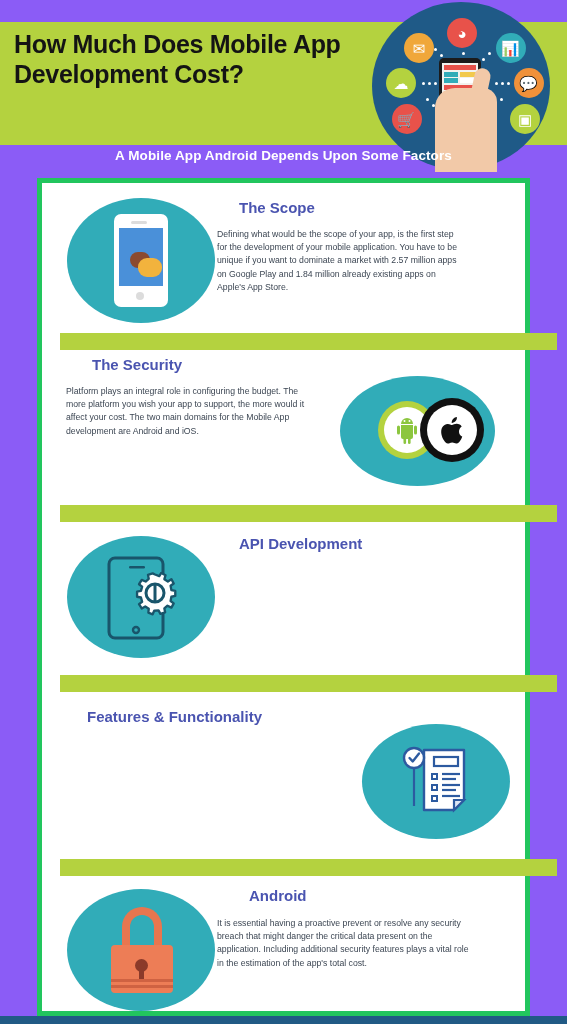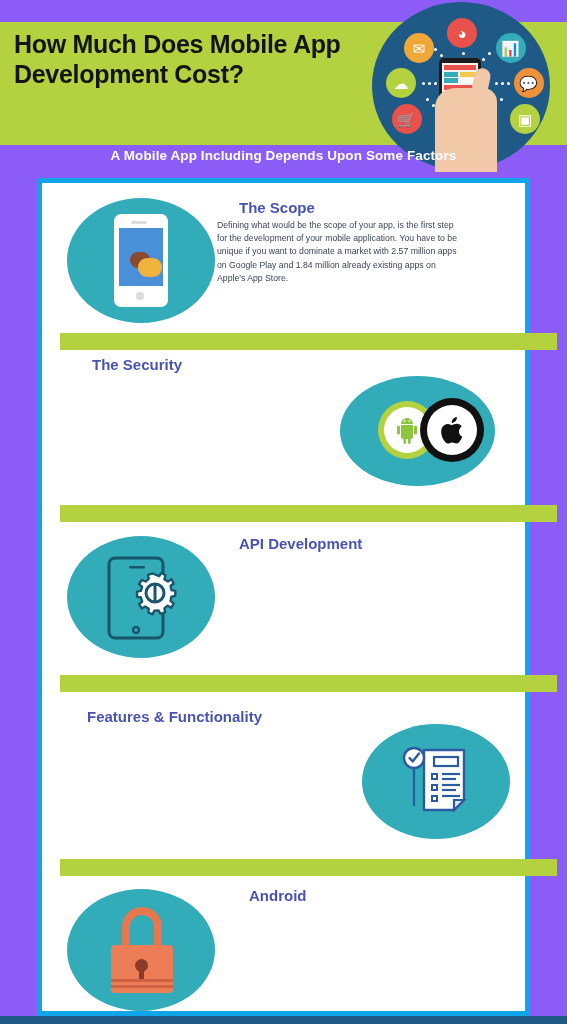--- a/index.html
+++ b/index.html
@@ -116,21 +116,21 @@
     letter-spacing: 0.1px;
     z-index: 6;
   }
 
   
   .card {
     position: absolute;
     left: 37px; top: 178px;
     width: 493px; height: 838px;
     background: #ffffff;
-    border: 5px solid #0ea5e9;
+    border: 5px solid #22c55e;
   }
   .card-inner { position: relative; width: 100%; height: 100%; background: #ffffff; }
 
   
   .divider {
     position: absolute;
     left: 18px;
     width: 497px;
     height: 17px;
     background: #b4d23f;
@@ -156,21 +156,21 @@
   .blob {
     position: absolute;
     background: #31acb8;
     border-radius: 50%;
   }
 
   
   .s1 { top: 0px; height: 145px; }
   .s1 .blob { left: 25px; top: 15px; width: 148px; height: 125px; }
   .s1 .sec-title { left: 197px; top: 16px; }
-  .s1 .sec-body  { left: 175px; top: 36px; width: 248px; }
+  .s1 .sec-body  { left: 175px; top: 45px; width: 248px; }
 
   
   .s2 { top: 165px; height: 155px; }
   .s2 .sec-title { left: 50px; top: 8px; }
   .s2 .sec-body  { left: 24px; top: 37px; width: 240px; }
   .s2 .blob { left: 298px; top: 28px; width: 155px; height: 110px; }
 
   
   .s3 { top: 338px; height: 150px; }
   .s3 .blob { left: 25px; top: 15px; width: 148px; height: 122px; }
@@ -297,21 +297,21 @@
         <div class="hs-row">
             <div class="hs hs-y" style="width:60%;"></div>
             <div class="hs hs-w" style="width:38%;"></div>
           </div>
       </div>
     </div>
     <div class="hero-finger"></div>
     <div class="hero-hand"></div>
   </div>
 
-  <div class="subtitle">A Mobile App Including Depends Upon Some Factors</div>
+  <div class="subtitle">A Mobile App Android Depends Upon Some Factors</div>
 
   <div class="card">
     <div class="card-inner">
 
       <div class="section s1">
         <div class="blob">
           <div class="art phone-dev">
             <div class="pd-spk"></div>
             <div class="pd-screen">
               <div class="bub-b"></div>
@@ -321,20 +321,21 @@
           </div>
         </div>
         <div class="sec-title">The Scope</div>
         <div class="sec-body">Defining what would be the scope of your app, is the first step for the development of your mobile application. You have to be unique if you want to dominate a market with 2.57 million apps on Google Play and 1.84 million already existing apps on Apple's App Store.</div>
       </div>
 
       <div class="divider" style="top:150px;"></div>
 
       <div class="section s2">
         <div class="sec-title">The Security</div>
+        <div class="sec-body">Platform plays an integral role in configuring the budget. The more platform you wish your app to support, the more would it affect your cost. The two main domains for the Mobile App development are Android and iOS.</div>
         <div class="blob">
           <div class="art droid-wrap">
             <div class="droid-in">
               <svg width="28" height="30" viewBox="0 0 28 30">
                 <path d="M8 10 h12 v12 a2 2 0 0 1 -2 2 h-8 a2 2 0 0 1 -2 -2 z" fill="#8cc63f"></path>
                 <path d="M8 9 a6 6 0 0 1 12 0 z" fill="#8cc63f"></path>
                 <circle cx="11.5" cy="6" r="1" fill="#ffffff"></circle>
                 <circle cx="16.5" cy="6" r="1" fill="#ffffff"></circle>
                 <rect x="4" y="10.5" width="3" height="9" rx="1.5" fill="#8cc63f"></rect>
                 <rect x="21" y="10.5" width="3" height="9" rx="1.5" fill="#8cc63f"></rect>
@@ -403,19 +404,20 @@
           <div class="art lock">
             <div class="lock-shackle"></div>
             <div class="lock-body"></div>
             <div class="lock-kh"></div>
             <div class="lock-ks"></div>
             <div class="lock-bar" style="top:72px;"></div>
             <div class="lock-bar" style="top:78px;"></div>
           </div>
         </div>
         <div class="sec-title">Android</div>
+        <div class="sec-body">It is essential having a proactive prevent or resolve any security breach that might danger the critical data present on the application. Including additional security features plays a vital role in the estimation of the app's total cost.</div>
       </div>
 
     </div>
   </div>
 
   <div class="footer-strip"></div>
 </div>
 
 </body></html>

